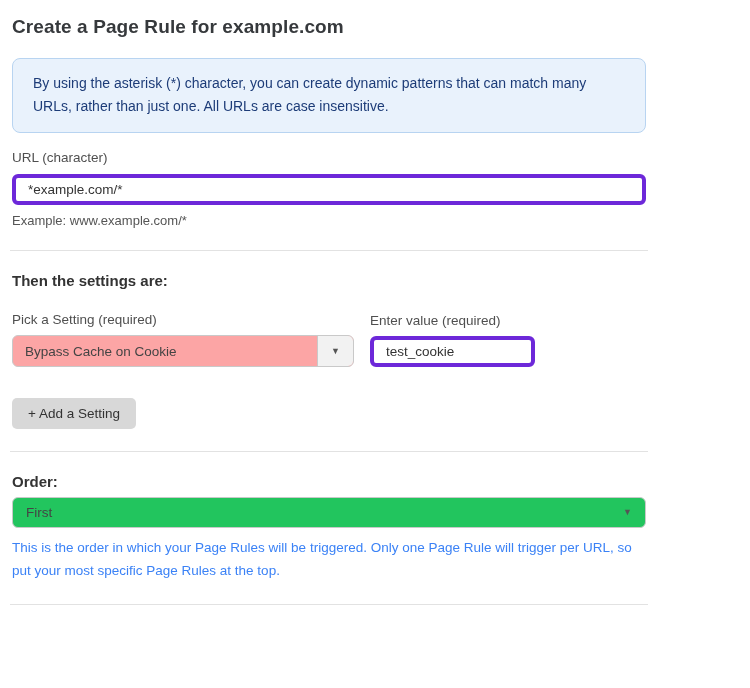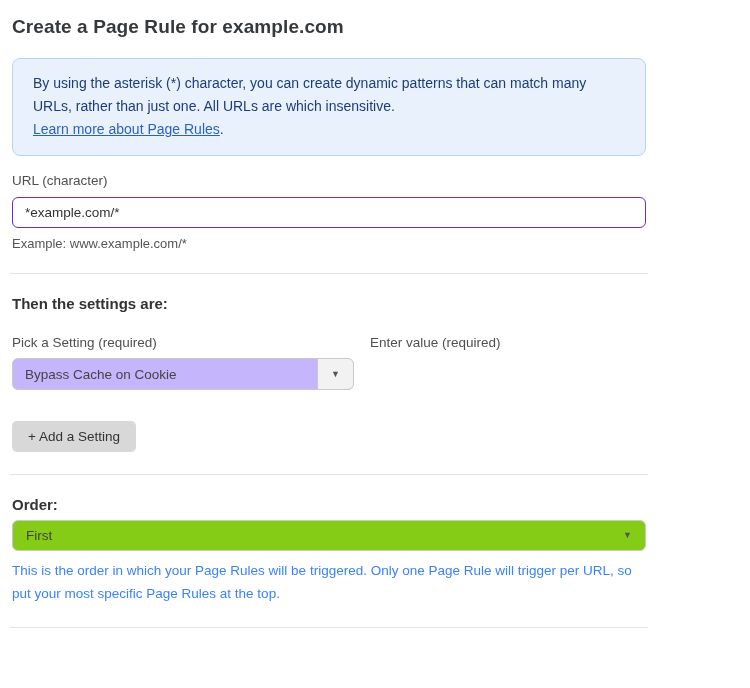--- a/index.html
+++ b/index.html
@@ -39,21 +39,21 @@
   .field-label {
     font-size: 13.5px;
     color: #4f4f4f;
     margin-top: 17px;
   }
   .text-input {
     display: block;
     width: 100%;
     height: 31px;
     margin-top: 9px;
-    border: 1px solid #6d28d9;
+    border: 4px solid #6d28d9;
     border-radius: 6px;
     padding: 0 12px;
     font-family: "Liberation Sans", sans-serif;
     font-size: 13.5px;
     color: #333;
     background: #fff;
     outline: none;
   }
   .helper-text {
     font-size: 13px;
@@ -67,33 +67,33 @@
     margin: 22px -2px 0 -2px;
   }
 
   .section-heading {
     font-size: 15px;
     font-weight: bold;
     color: #333;
     margin-top: 21px;
   }
 
-  .settings-row { display: flex; margin-top: 6px; }
+  .settings-row { display: flex; margin-top: 6px; align-items: center; }
   .col-setting { width: 342px; }
   .col-value { margin-left: 16px; padding-top: 7px; }
 
   .select-box {
     display: flex;
     align-items: stretch;
     width: 342px;
     height: 32px;
     margin-top: 8px;
     border: 1px solid #c9c9c9;
     border-radius: 6px;
-    background: #c4b5fd;
+    background: #fca5a5;
     cursor: pointer;
     overflow: hidden;
   }
   .select-box .select-value {
     flex: 1;
     display: flex;
     align-items: center;
     padding-left: 12px;
     font-size: 13.5px;
     color: #444;
@@ -126,21 +126,21 @@
   .btn-add { margin-top: 31px; }
 
   .order-select {
     display: flex;
     align-items: center;
     width: 100%;
     height: 31px;
     margin-top: 7px;
     border: 1px solid #c9c9c9;
     border-radius: 6px;
-    background: #84cc16;
+    background: #22c55e;
     cursor: pointer;
     padding: 0 13px;
   }
   .order-select .select-value {
     flex: 1;
     font-size: 13.5px;
     color: #444;
   }
 
   .order-helper {
@@ -152,22 +152,21 @@
   }
 </style>
 </head>
 <body>
 
 <div class="page">
 
   <h1 class="page-title">Create a Page Rule for example.com</h1>
 
   <div class="info-box">
-    <div class="info-body">By using the asterisk (*) character, you can create dynamic patterns that can match many URLs, rather than just one. All URLs are which insensitive.</div>
-    <div><a class="info-link">Learn more about Page Rules</a><span>.</span></div>
+    <div class="info-body">By using the asterisk (*) character, you can create dynamic patterns that can match many URLs, rather than just one. All URLs are case insensitive.</div>
   </div>
 
   <div class="field-label">URL (character)</div>
   <input class="text-input" type="text" value="*example.com/*" style="">
   <div class="helper-text">Example: www.example.com/*</div>
 
   <hr class="divider">
 
   <div class="section-heading">Then the settings are:</div>
 
@@ -176,20 +175,21 @@
       <div class="field-label">Pick a Setting (required)</div>
       <div class="select-box">
         <div class="select-value">Bypass Cache on Cookie</div>
         <div class="select-arrow-btn">
           <span class="arrow-glyph">▼</span>
         </div>
       </div>
     </div>
     <div class="col-value">
       <div class="field-label" style="margin-top:10px;">Enter value (required)</div>
+      <input class="text-input value-input" type="text" value="test_cookie" style="">
     </div>
   </div>
 
   <button class="btn btn-add">+ Add a Setting</button>
 
   <hr class="divider">
 
   <div class="section-heading">Order:</div>
 
   <div class="order-select">

